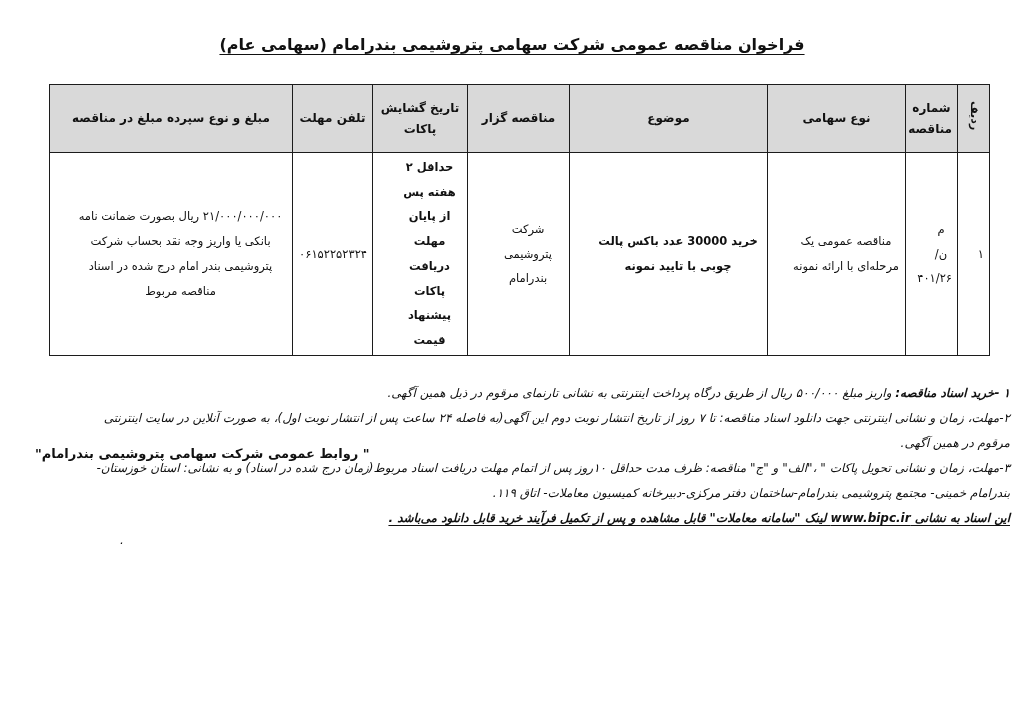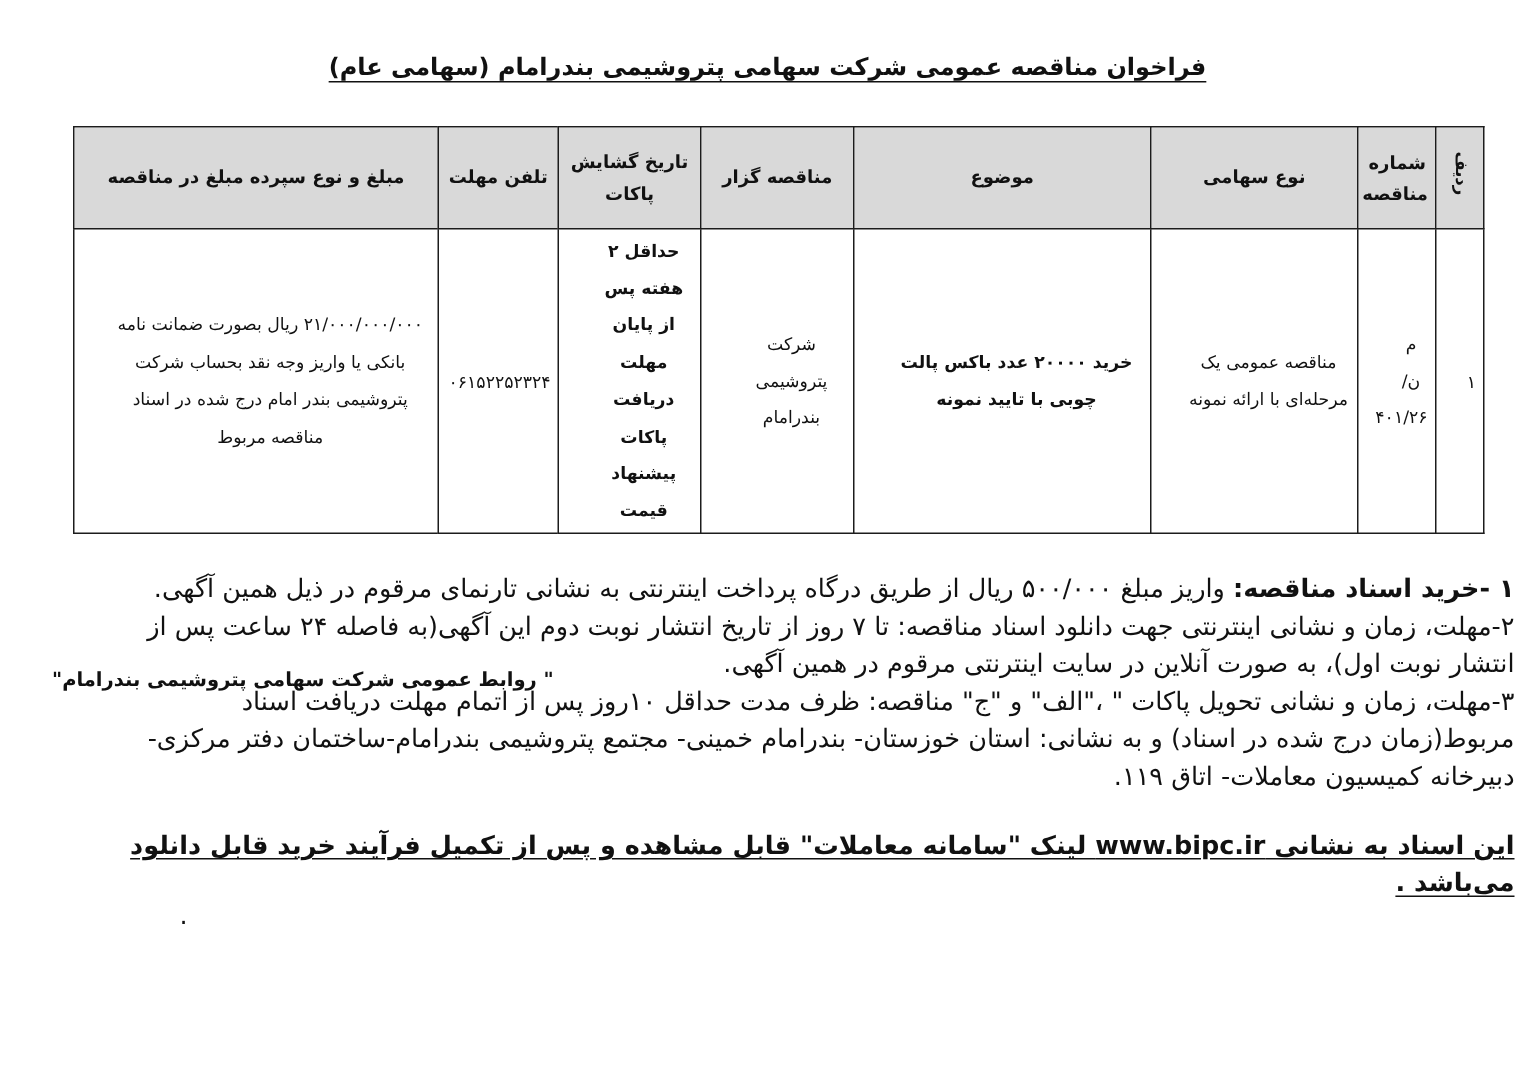--- a/index.html
+++ b/index.html
@@ -54,29 +54,30 @@
   td.cell-deposit { font-size: 11px; line-height: 2.3; }
   .v-label {
     writing-mode: vertical-rl;
     display: inline-block;
     font-size: 11px;
     letter-spacing: 1px;
   }
 
   .notes {
     margin: 25px 14px 0 80px;
-    font-size: 17px;
+    font-size: 12px;
+    font-style: italic;
   }
   .notes p { margin: 0; line-height: 25px; text-align: right; }
   .notes .lbl { font-weight: bold; }
   .notes p.dl {
     font-weight: bold;
     text-decoration: underline;
     text-underline-offset: 3px;
-    margin-top: 21px;
+    margin-top: 0;
   }
   .notes p.dot-line { line-height: 18px; padding-left: 40px; text-align: left; }
 
   .footer {
     position: absolute;
     left: 35px; top: 446px;
     font-size: 13px;
     font-weight: bold;
     direction: rtl;
   }
@@ -112,21 +113,21 @@
       </tr>
     </thead>
     <tbody>
       <tr>
         <td>۱</td>
         <td>
           <div>م</div>
           <div>ن/۴۰۱/۲۶</div>
         </td>
         <td>مناقصه عمومی یک مرحله‌ای با ارائه نمونه</td>
-        <td class="cell-subject">خرید ۲۰۰۰۰ عدد باکس پالت چوبی با تایید نمونه</td>
+        <td class="cell-subject">خرید 30000 عدد باکس پالت چوبی با تایید نمونه</td>
         <td>شرکت پتروشیمی بندرامام</td>
         <td class="cell-opening">حداقل ۲ هفته پس از پایان مهلت دریافت پاکات پیشنهاد قیمت</td>
         <td>۰۶۱۵۲۲۵۲۳۲۴</td>
         <td class="cell-deposit">۲۱/۰۰۰/۰۰۰/۰۰۰ ریال بصورت ضمانت نامه بانکی یا واریز وجه نقد بحساب شرکت پتروشیمی بندر امام درج شده در اسناد مناقصه مربوط</td>
       </tr>
     </tbody>
   </table>
 
   <div class="notes">
     <p><span class="lbl">۱ -خرید اسناد مناقصه:</span><span> واریز مبلغ ۵۰۰/۰۰۰ ریال از طریق درگاه پرداخت اینترنتی به نشانی تارنمای مرقوم در ذیل همین آگهی.</span></p>

